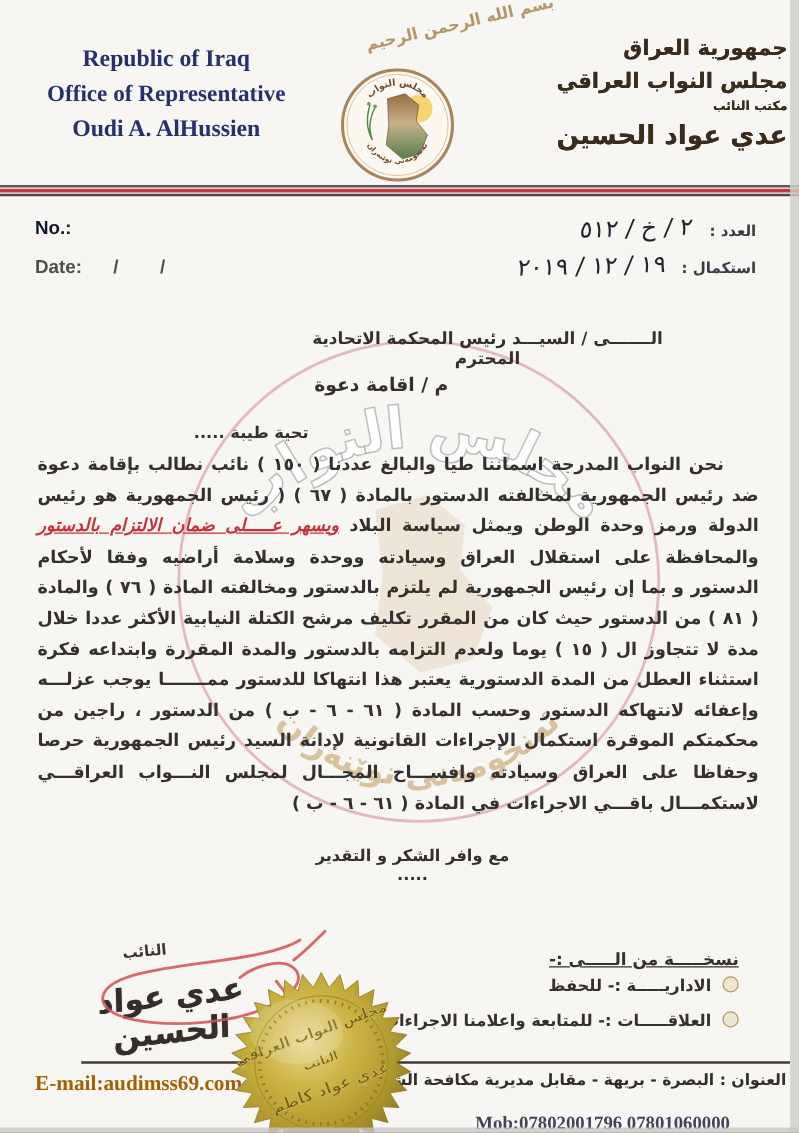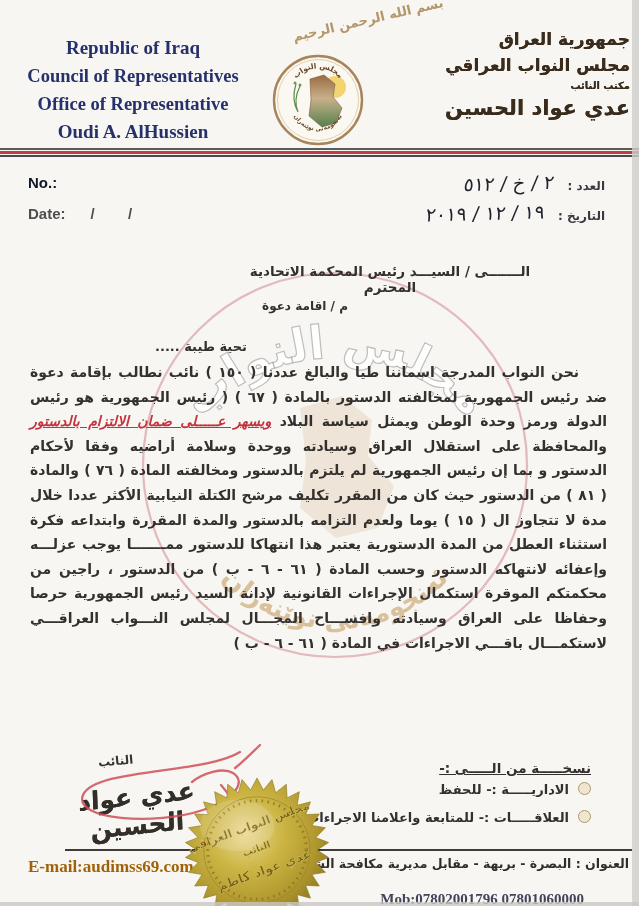--- a/index.html
+++ b/index.html
@@ -35,21 +35,21 @@
   .ref-ar{right:34px;direction:rtl;text-align:right;color:#2c2c36;}
   .ref-num{top:172px;}
   .ref-date{top:202px;}
   .ref-ar .lbl{font-size:12px;font-weight:bold;color:#3a3a44;vertical-align:middle;}
   .ref-ar .val{display:inline-block;font-size:19px;margin-right:8px;
     transform:skewX(-8deg) rotate(-1.5deg);color:#23232e;letter-spacing:2px;}
   
   .to-line{left:235px;top:263px;width:310px;text-align:center;direction:rtl;
     font-weight:bold;font-size:13.5px;color:#33302e;z-index:3;}
   .subject-line{left:245px;top:299px;width:120px;text-align:center;direction:rtl;
-    font-weight:bold;font-size:12px;color:#33302e;z-index:3;}
+    font-weight:bold;font-size:15px;color:#33302e;z-index:3;}
   .greeting{left:145px;top:339px;direction:rtl;font-weight:bold;font-size:13px;color:#33302e;z-index:3;margin-left:10px;}
   .body-par{left:30px;top:360px;width:577px;direction:rtl;text-align:justify;
     font-weight:bold;font-size:14px;line-height:24.6px;color:#33302e;
     text-indent:28px;z-index:3;margin:0;}
   .body-par .red{color:#c4333e;font-style:italic;text-decoration:underline;}
   .closing{left:240px;top:678px;width:180px;text-align:center;direction:rtl;
     font-weight:bold;font-size:13px;color:#33302e;z-index:3;}
   
   .stamp{left:125px;top:258px;width:420px;height:420px;z-index:1;}
   
@@ -79,21 +79,20 @@
   .edge-right{right:0;top:0;width:7px;height:906px;background:#d0cecb;opacity:.8;z-index:7;}
   .edge-bottom{left:0;bottom:0;width:639px;height:4px;background:#c9c7c4;opacity:.8;z-index:7;}
 </style>
 </head>
 <body>
 
 <div class="page">
 
   <div class="abs en-header">
     <div class="l1">Republic of Iraq</div>
-    <div class="l2">Council of Representatives</div>
     <div class="l3">Office of Representative</div>
     <div class="l4">Oudi A. AlHussien</div>
   </div>
 
   <div class="abs bismillah">بسم الله الرحمن الرحيم</div>
 
   <svg class="abs emblem" viewBox="0 0 92 92">
     <defs>
       <linearGradient id="mapGrad" x1="0" y1="0" x2="0" y2="1">
         <stop offset="0%" stop-color="#9a6a42"></stop>
@@ -132,21 +131,21 @@
   </div>
 
   <div class="abs no-label">No.:</div>
   <div class="abs date-label">Date:      /        /</div>
 
   <div class="abs ref-ar ref-num">
     <span class="lbl">العدد :</span>
     <span class="val">٢ / خ / ٥١٢</span>
   </div>
   <div class="abs ref-ar ref-date">
-    <span class="lbl">التاريخ :</span>
+    <span class="lbl">استكمال :</span>
     <span class="val">١٩ / ١٢ / ٢٠١٩</span>
   </div>
 
   <svg class="abs stamp" viewBox="0 0 420 420">
     <defs>
       <path id="arcTop" d="M 38 232 A 178 178 0 0 1 382 232" fill="none"></path>
       <path id="arcBottom" d="M 62 262 A 155 155 0 0 0 358 262" fill="none"></path>
     </defs>
     <circle cx="210" cy="207" r="192" fill="none" stroke="rgba(205,125,132,0.5)" stroke-width="2.2"></circle>
     <path d="M175 150 l42 -12 l30 24 l-4 36 l26 30 l-16 42 l-42 10 l-36 -30 l6 -48 z" fill="rgba(214,186,150,0.28)"></path>
@@ -157,20 +156,21 @@
       <textPath href="#arcBottom" startOffset="50%" text-anchor="middle">ئەنجومەنی نوێنەران</textPath>
     </text>
   </svg>
 
   <div class="abs to-line">الـــــــى / السيـــد رئيس المحكمة الاتحادية المحترم</div>
   <div class="abs subject-line">م /  اقامة دعوة</div>
   <div class="abs greeting">تحية طيبة .....</div>
 
   <p class="abs body-par"><span>نحن النواب المدرجة اسماننا طيا والبالغ عددنا ( ١٥٠ ) نائب نطالب بإقامة دعوة ضد رئيس الجمهورية لمخالفته الدستور بالمادة ( ٦٧ ) ( رئيس الجمهورية هو رئيس الدولة ورمز وحدة الوطن ويمثل سياسة البلاد </span><span class="red">ويسهر عـــــلى ضمان الالتزام بالدستور</span><span> والمحافظة على استقلال العراق وسيادته ووحدة وسلامة أراضيه وفقا لأحكام الدستور و بما إن رئيس الجمهورية لم يلتزم بالدستور ومخالفته المادة ( ٧٦ ) والمادة ( ٨١ ) من الدستور حيث كان من المقرر تكليف مرشح الكتلة النيابية الأكثر عددا خلال مدة لا تتجاوز ال ( ١٥ ) يوما ولعدم التزامه بالدستور والمدة المقررة وابتداعه فكرة استثناء العطل من المدة الدستورية يعتبر هذا انتهاكا للدستور ممـــــــا يوجب عزلـــه وإعفائه لانتهاكه الدستور وحسب المادة ( ٦١ - ٦ - ب ) من الدستور ، راجين من محكمتكم الموقرة استكمال الإجراءات القانونية لإدانة السيد رئيس الجمهورية حرصا وحفاظا على العراق وسيادته وافســـاح المجـــال لمجلس النـــواب العراقـــي لاستكمـــال باقـــي الاجراءات في المادة ( ٦١ - ٦ - ب )</span></p>
 
+  <div class="abs closing">مع وافر الشكر و التقدير .....</div>
 
   <div class="abs dist">
     <div class="hdr">نسخـــــة من الـــــى :-</div>
     <div class="item">
       <span class="bullet"></span><span>الاداريـــــة :- للحفظ</span>
     </div>
     <div class="item">
       <span class="bullet"></span><span>العلاقـــــات :- للمتابعة واعلامنا الاجراءات</span>
     </div>
   </div>

